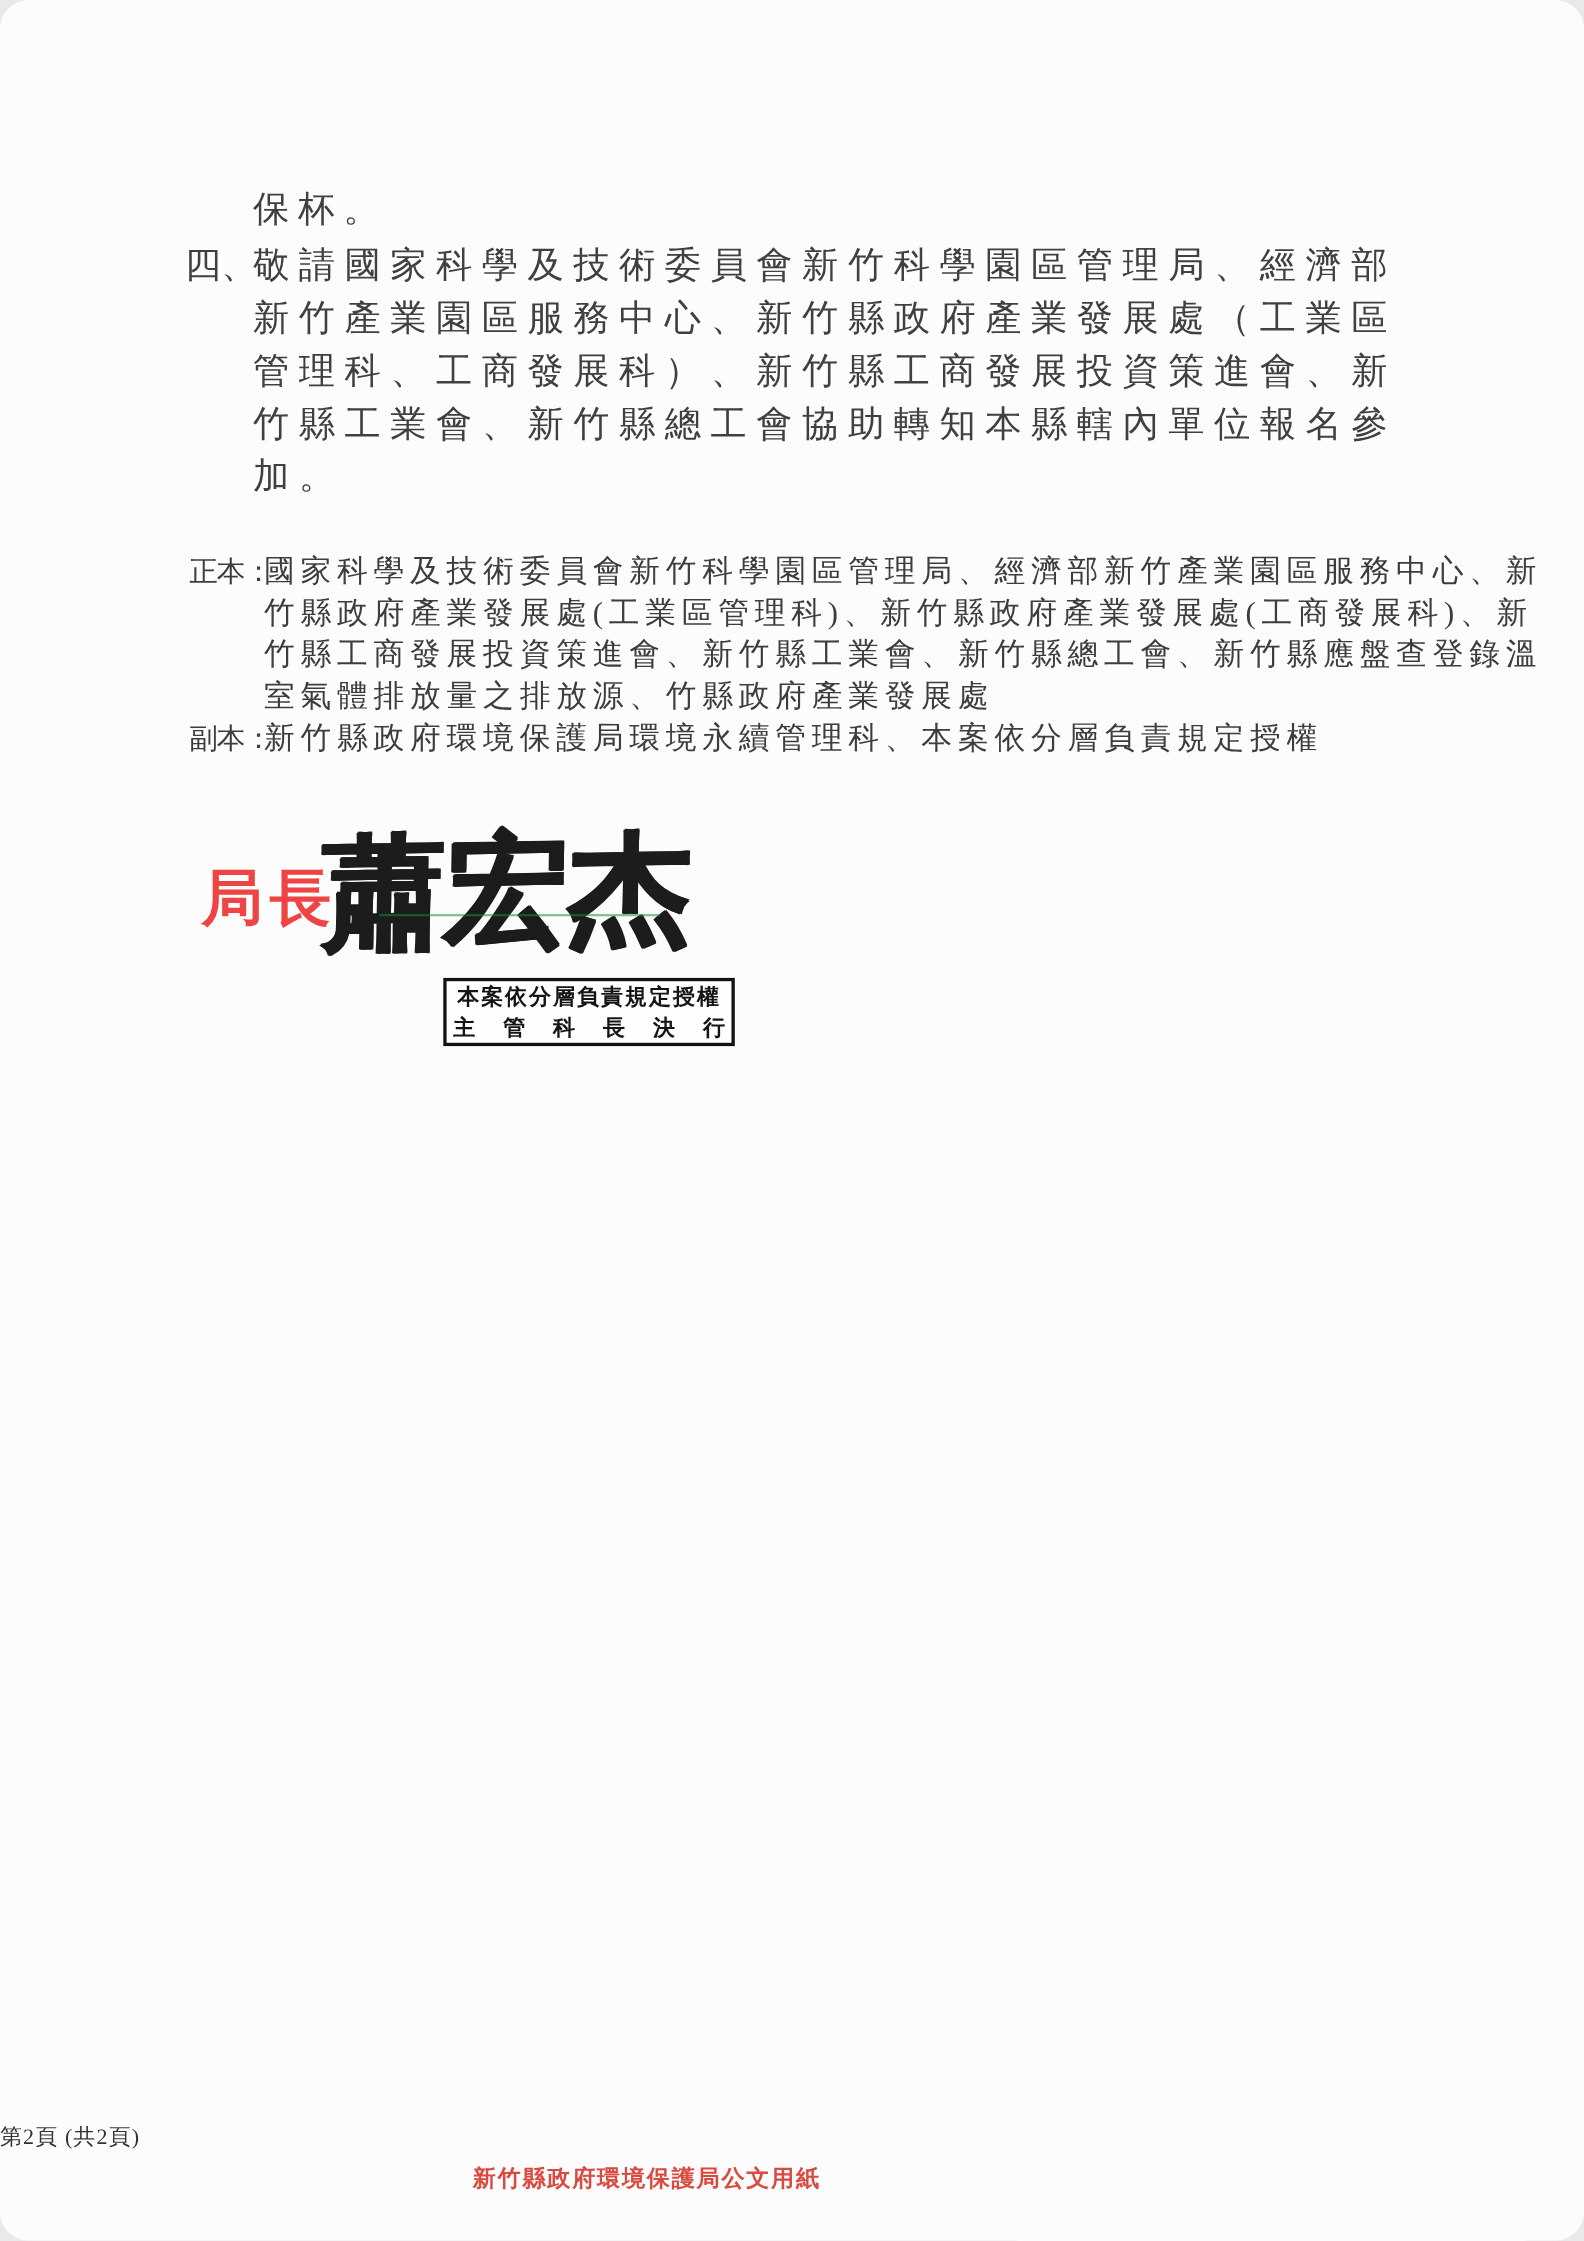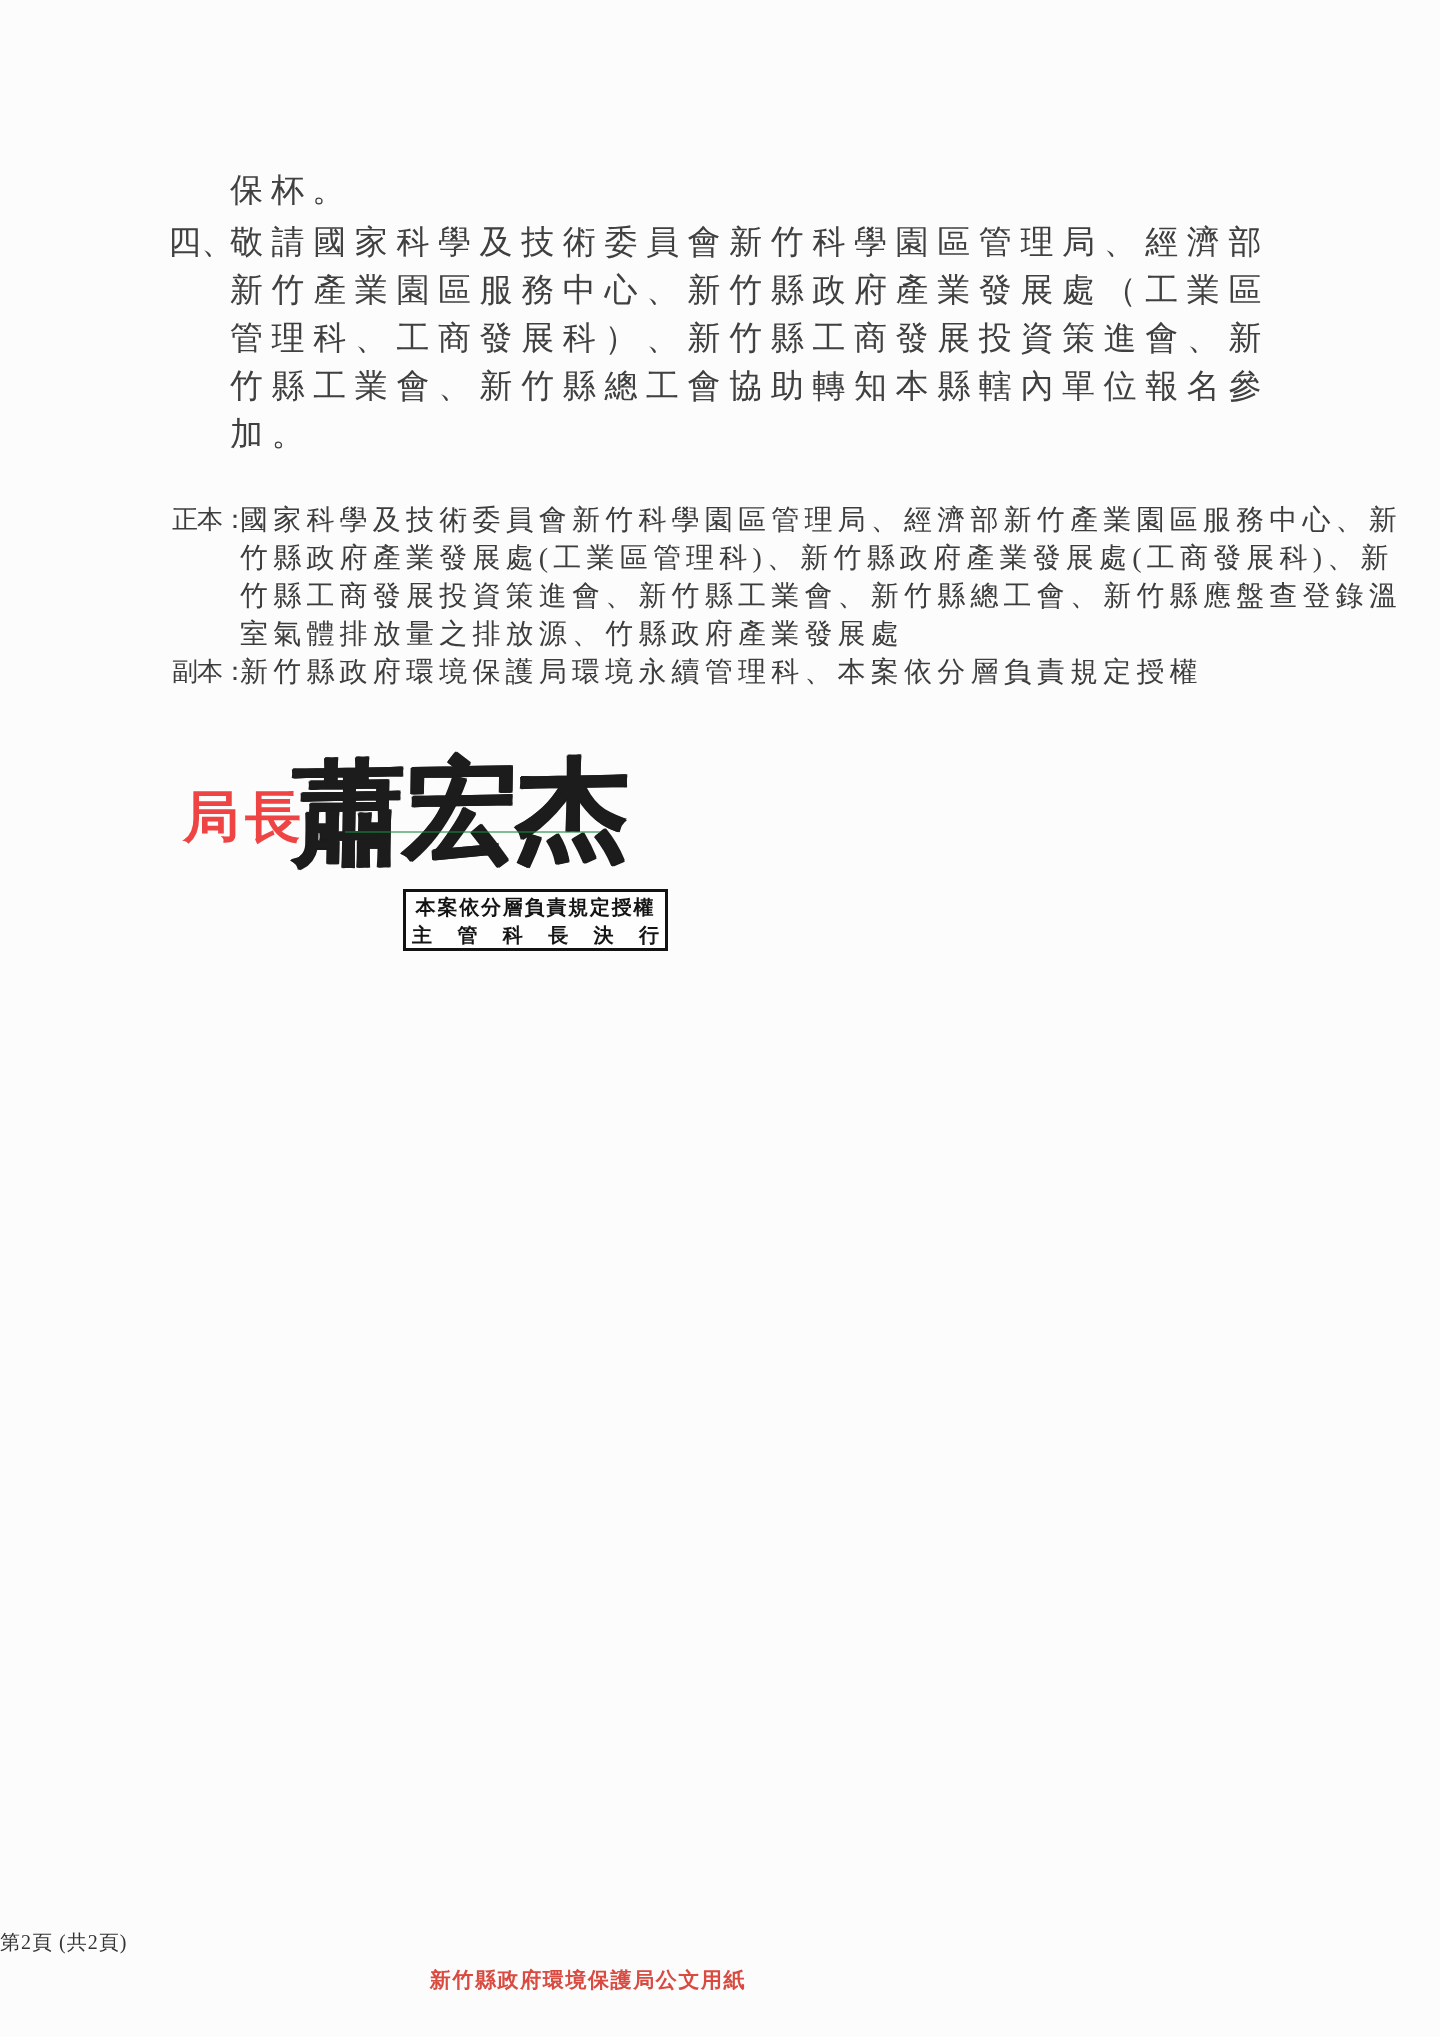--- a/index.html
+++ b/index.html
@@ -4,20 +4,21 @@
 <style>
   html,body{margin:0;padding:0;background:#e9e9e9;}
   .page{
     position:relative;
     width:1440px;height:2037px;
     margin:0 auto;
     background:#fcfcfc;
     overflow:hidden;
     font-family:"Liberation Serif", serif;
     color:#3a3a3a;
+    border-radius:26px;
   }
   
   .carry-line{
     position:absolute;left:230px;top:168px;
     font-size:33px;letter-spacing:8px;white-space:nowrap;color:#404040;
   }
   .item4{
     position:absolute;left:230px;top:218px;color:#404040;
   }
   .item4 .marker{

